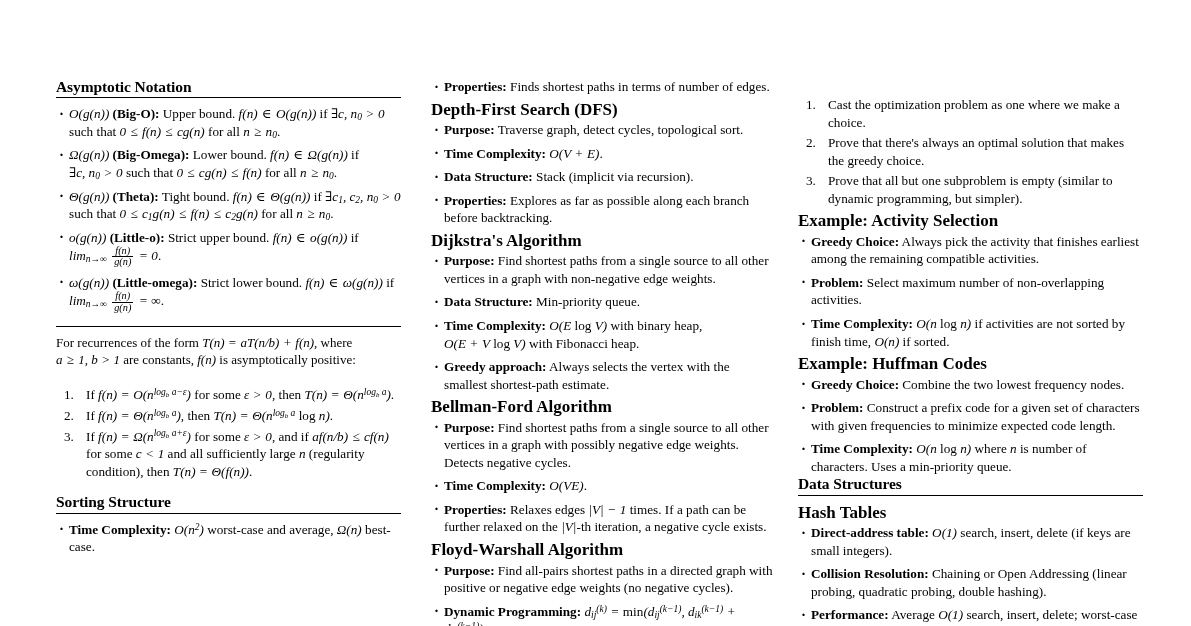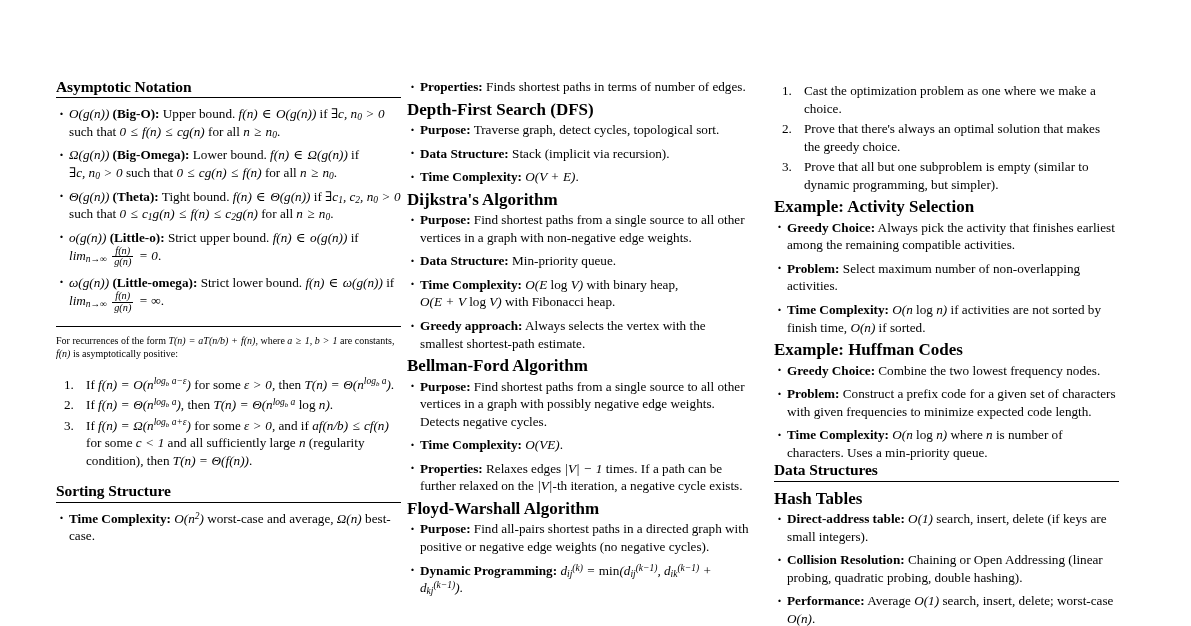--- a/index.html
+++ b/index.html
@@ -28,21 +28,21 @@
     align-items: flex-start;
     gap: 0;
     height: 548px;
     overflow: hidden;
   }
   .col {
     width: 345px;
     overflow: hidden;
     height: 548px;
   }
-  .col-mid { margin-left: 6px; }
+  .col-mid { margin-left: 30px; }
   .col-right { margin-left: 22px; }
 
   
   .sec-head {
     font-size: 15.5px;
     font-weight: bold;
     line-height: 1.12;
     margin: 0 0 2px 0;
     letter-spacing: -0.1px;
   }
@@ -59,21 +59,21 @@
   
   .sub-head {
     font-size: 17px;
     font-weight: bold;
     line-height: 1.15;
     margin: 4px 0 2px 0;
   }
 
   
   .para {
-    font-size: 10px;
+    font-size: 13px;
     line-height: 1.33;
     margin: 0 0 15px 0;
     text-align: left;
   }
 
   
   ul.items {
     list-style: none;
     margin: 0 0 0 0;
     padding: 0;
@@ -93,21 +93,21 @@
     top: -0.5px;
     font-size: 15px;
     font-weight: bold;
     line-height: 1.33;
   }
   .lbl { font-weight: bold; }
 
   
   ol.enum {
     list-style: none;
-    margin: 4px 0 2px 0;
+    margin: 18px 0 2px 0;
     padding: 0;
     counter-reset: enumctr;
   }
   ol.enum > li {
     position: relative;
     padding-left: 30px;
     margin: 0 0 3px 0;
     font-size: 13.2px;
     line-height: 1.33;
     counter-increment: enumctr;
@@ -253,26 +253,30 @@
         </li>
       </ul>
 
       <div class="sub-head">Depth-First Search (DFS)</div>
       <ul class="items">
         <li>
           <span class="lbl">Purpose:</span>
           <span>Traverse graph, detect cycles, topological sort.</span>
         </li>
         <li>
+          <span class="lbl">Time Complexity:</span>
+          <span class="m">O(V <span class="op">+</span> E)</span>.
+        </li>
+        <li>
           <span class="lbl">Data Structure:</span>
           <span>Stack (implicit via recursion).</span>
         </li>
         <li>
-          <span class="lbl">Time Complexity:</span>
-          <span class="m">O(V <span class="op">+</span> E)</span>.
+          <span class="lbl">Properties:</span>
+          <span>Explores as far as possible along each branch before backtracking.</span>
         </li>
       </ul>
 
       <div class="sub-head">Dijkstra's Algorithm</div>
       <ul class="items">
         <li>
           <span class="lbl">Purpose:</span>
           <span>Find shortest paths from a single source to all other vertices in a graph with non-negative edge weights.</span>
         </li>
         <li>

